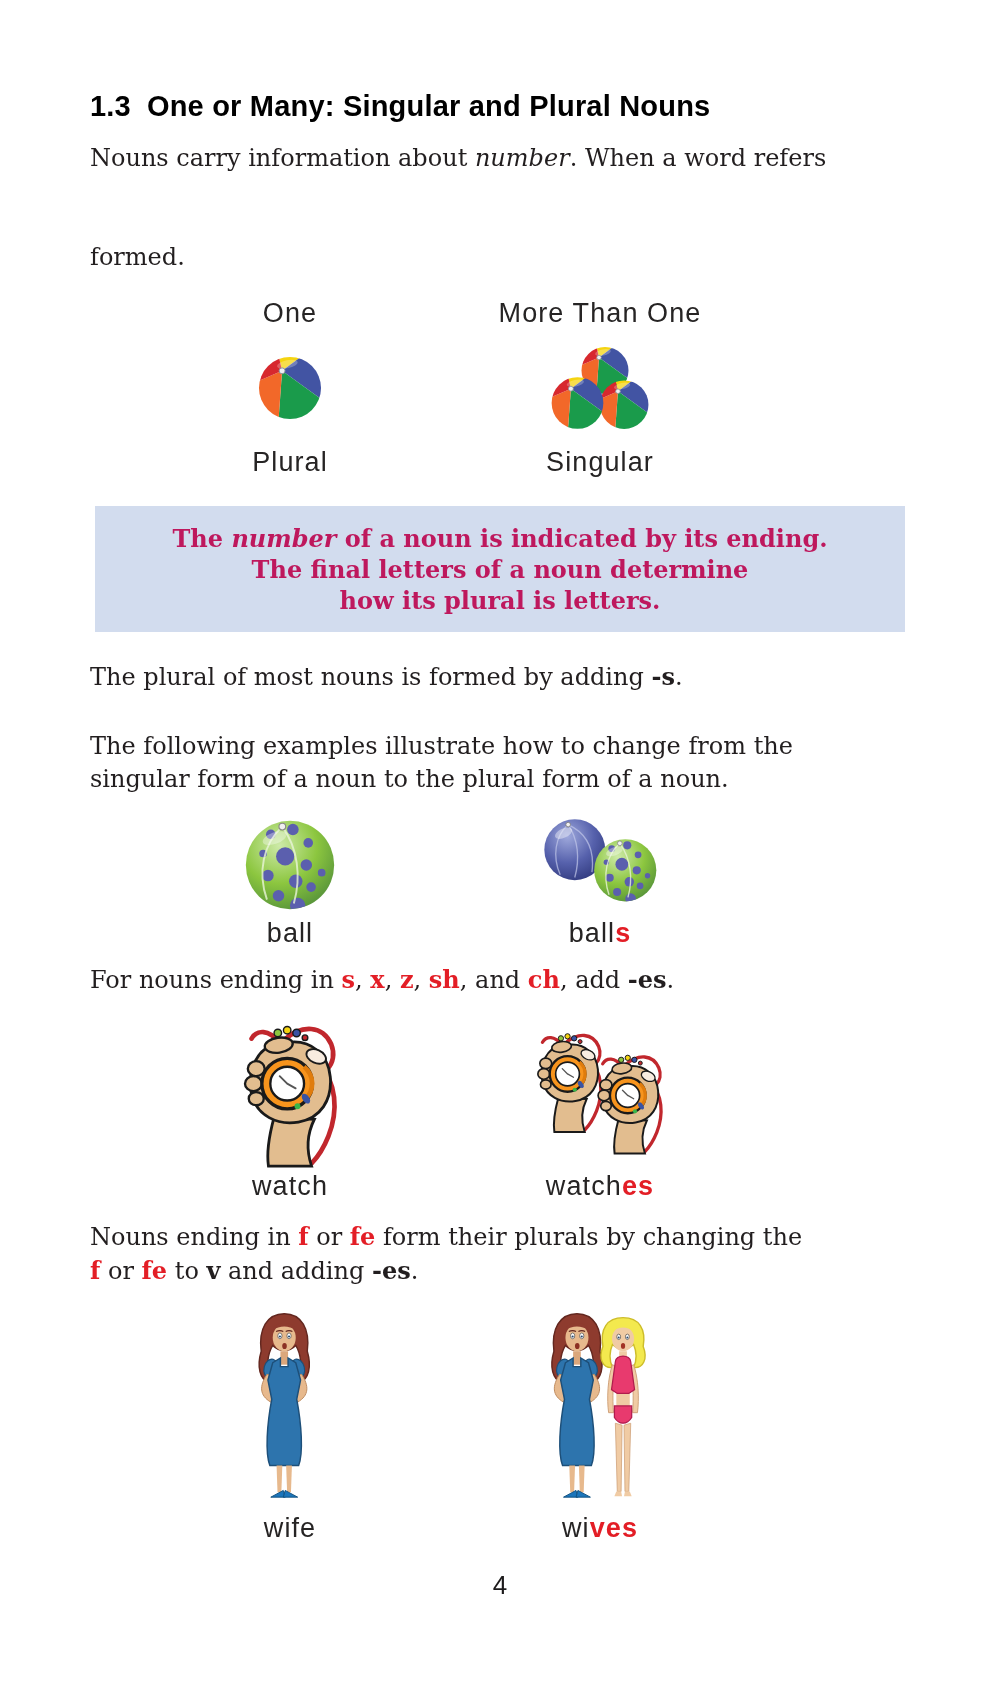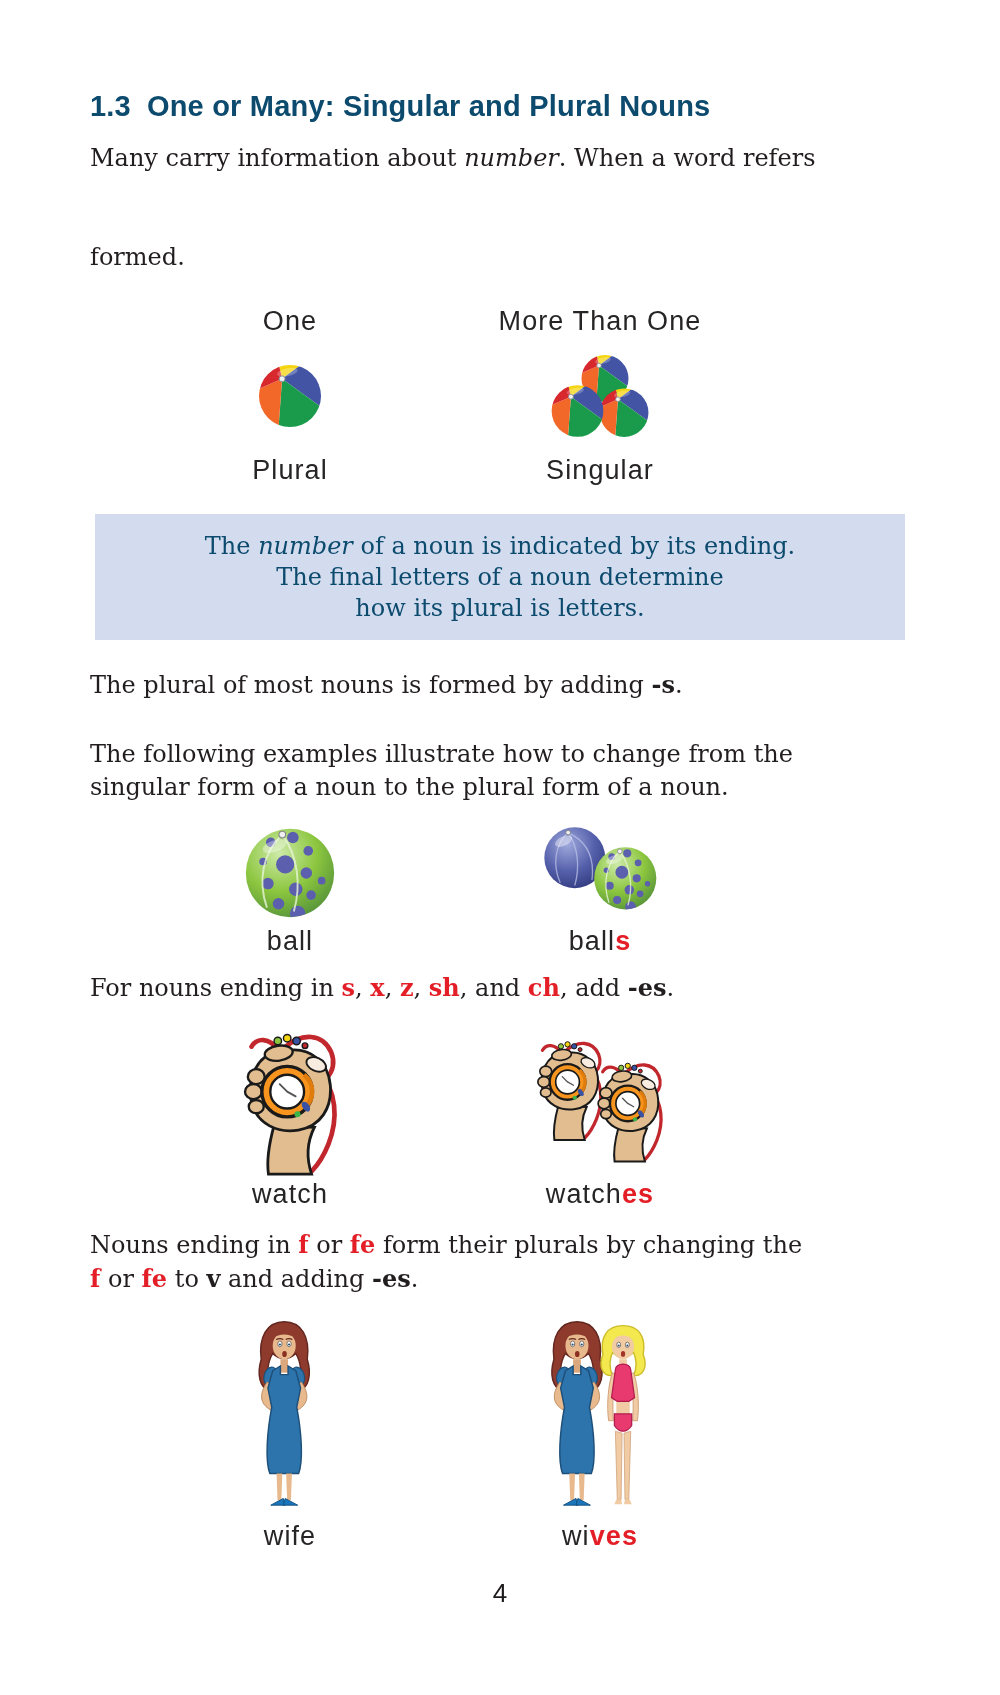--- a/index.html
+++ b/index.html
@@ -16,21 +16,21 @@
     overflow:hidden;
     color:var(--body-text);
   }
   .content{padding:0 90px;}
   .title{
     margin:90px 0 0 0;
     font-family:"Liberation Sans",sans-serif;
     font-weight:700;
     font-size:29px;
     letter-spacing:0.2px;
-    color:#0c4a6e;
+    color:#000000;
   }
   .title .num{margin-right:16px;}
   .body-text{
     font-family:"DejaVu Serif","Liberation Serif",serif;
     font-size:24px;
     line-height:33px;
     margin:0;
     color:var(--body-text);
   }
   .intro{margin-top:19px;}
@@ -39,37 +39,37 @@
   .seg-red{color:var(--accent-red);font-weight:bold;}
   .pair-row{display:flex;padding-left:45px;}
   .pair-col{flex:0 0 auto;width:310px;text-align:center;}
   .img-slot{display:flex;justify-content:center;align-items:center;}
   .gothic{
     font-family:"Liberation Sans",sans-serif;
     font-size:27px;
     letter-spacing:1.1px;
     color:#262424;
   }
-  .cmp-labels{margin-top:32px;}
+  .cmp-labels{margin-top:24px;}
   .cmp-images{margin-top:12px;}
   .cmp-images .img-slot{height:94px;}
   .cmp-sub{margin-top:12px;}
   .rule-box{
     background:var(--rule-box-bg);
     margin:28px 5px 0 5px;
     padding:17px 20px 16px 20px;
     text-align:center;
   }
   .rule-box p{
     font-family:"DejaVu Serif","Liberation Serif",serif;
-    font-weight:normal;
+    font-weight:bold;
     font-size:24px;
     line-height:31px;
     margin:0;
-    color:#0c4a6e;
+    color:#be185d;
   }
   .examples-intro{margin-top:36px;}
   .statement-1{margin-top:28px;}
   .ball-images{margin-top:18px;}
   .ball-images .img-slot{height:102px;}
   .word-row{margin-top:2px;}
   .statement-2{margin-top:14px;}
   .watch-images{margin-top:20px;}
   .watch-images .img-slot{height:152px;}
   .statement-3{margin-top:18px;}
@@ -224,21 +224,21 @@
   </defs>
 </svg>
 
 <div class="page">
   <div class="content">
 
     <h1 class="title">
       <span class="num">1.3</span><span>One or Many: Singular and Plural Nouns</span>
     </h1>
 
-    <p class="body-text intro"><span>Many carry information about </span><span class="seg-italic">number</span><span>. When a word refers</span><br><br><br><span>formed.</span></p>
+    <p class="body-text intro"><span>Nouns carry information about </span><span class="seg-italic">number</span><span>. When a word refers</span><br><br><br><span>formed.</span></p>
 
     <div class="pair-row cmp-labels">
       <div class="pair-col gothic">One</div>
       <div class="pair-col gothic">More Than One</div>
     </div>
 
     <div class="pair-row cmp-images">
       <div class="pair-col img-slot">
         <svg width="66" height="66" viewBox="0 0 100 100">
             <use href="#beachball"></use>

